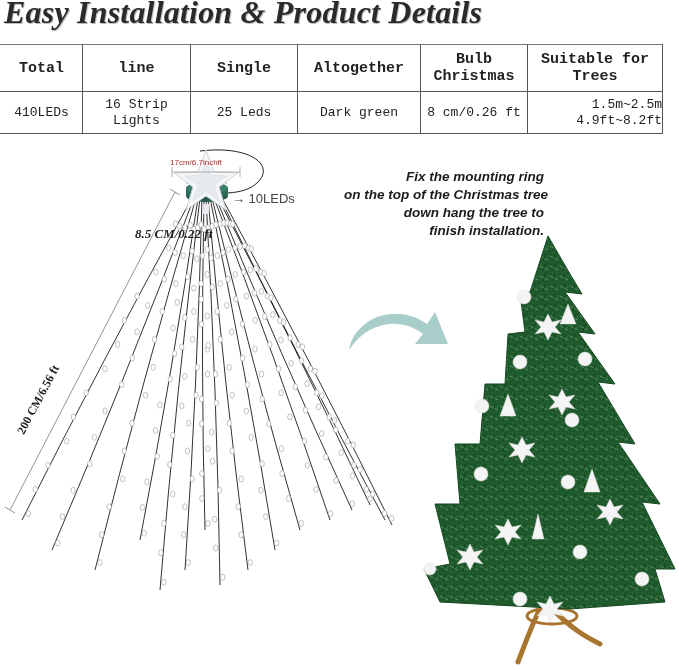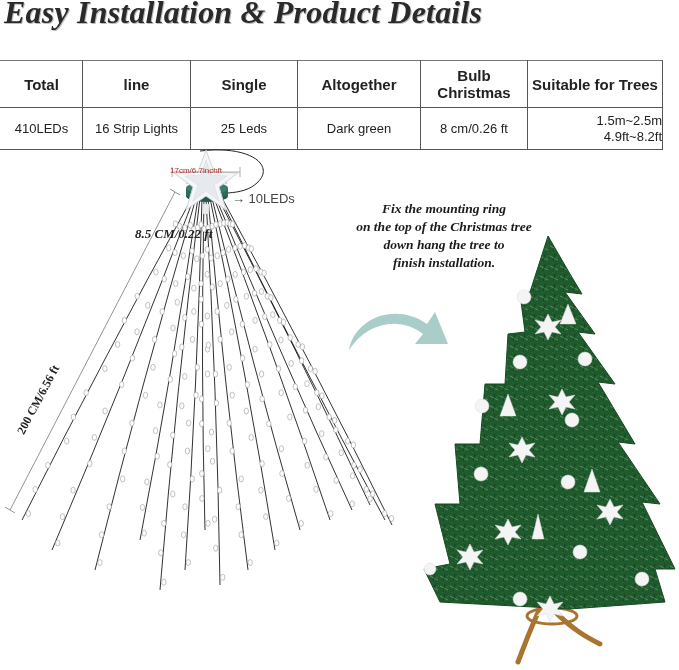--- a/index.html
+++ b/index.html
@@ -9,44 +9,44 @@
       position: absolute; left: 4px; top: -6px;
       font-family: "Liberation Serif", serif;
       font-style: italic; font-weight: bold;
       font-size: 32px; color: #2a2a2a;
       letter-spacing: 0.2px;
       text-shadow: 1px 1px 0 #bdbdbd;
       white-space: nowrap;
     }
 
     table.spec {
-      position: absolute; left: 0; top: 60px;
+      position: absolute; left: 0; top: 44px;
       border-collapse: collapse;
-      font-family: Liberation Sans, sans-serif;
+      font-family: Liberation Mono, monospace;
       width: 662px;
       table-layout: fixed;
     }
     table.spec th, table.spec td {
       border: 1px solid #555;
       text-align: center;
       padding: 0;
       color: #222;
     }
     table.spec th { height: 46px; font-size: 15px; font-weight: bold; }
     table.spec td { height: 41px; font-size: 13px; font-weight: normal; line-height: 16px; }
     table.spec tr:first-child th { border-top: 1px solid #777; }
     table.spec .c0 { border-left: 1px solid #fff; }
     table.spec .thick { border-left: 1.5px solid #222; }
     td .line2 { display:block;text-align:right; }
 
     .diagram { position: absolute; left: 0; top: 140px; width: 420px; height: 530px; }
 
     .star-wrap { position: absolute; left: 166px; top: 148px; width: 80px; height: 66px; }
     .dim-label-star {
-      position: absolute; left: 170px; top: 166px;
+      position: absolute; left: 170px; top: 158px;
       font-family: "Liberation Sans", sans-serif; font-size: 8px; color: #b03030;
       white-space: nowrap;
     }
     .leds-label {
       position: absolute; left: 232px; top: 191px;
       font-family: "Liberation Sans", sans-serif; font-size: 13px; color: #444;
       white-space: nowrap;
     }
     .ring-label {
       position: absolute; left: 135px; top: 226px;
@@ -55,23 +55,23 @@
     }
     .length-label {
       position: absolute; left: 14px; top: 430px;
       transform: rotate(-62deg); transform-origin: left top;
       font-family: "Liberation Serif", serif; font-weight: bold;
       font-size: 12px; color: #222; white-space: nowrap;
     }
 
     .instructions {
       position: absolute; left: 344px; top: 168px; width: 200px;
-      text-align: center;
-      font-family: Liberation Serif, serif; font-style: italic; font-weight: bold;
-      font-size: 13.5px; line-height: 18px; color: #1b1b1b; margin-top: 32px;
+      text-align: right;
+      font-family: Liberation Sans, sans-serif; font-style: italic; font-weight: bold;
+      font-size: 13.5px; line-height: 18px; color: #1b1b1b;
     }
     .instructions div { white-space: nowrap; }
 
     .arrow { position: absolute; left: 345px; top: 298px; width: 110px; height: 60px; }
     .tree { position: absolute; left: 420px; top: 234px; width: 259px; height: 436px; }
   </style>
 </head>
 <body>
 
 <div class="title">Easy Installation &amp; Product Details</div>

